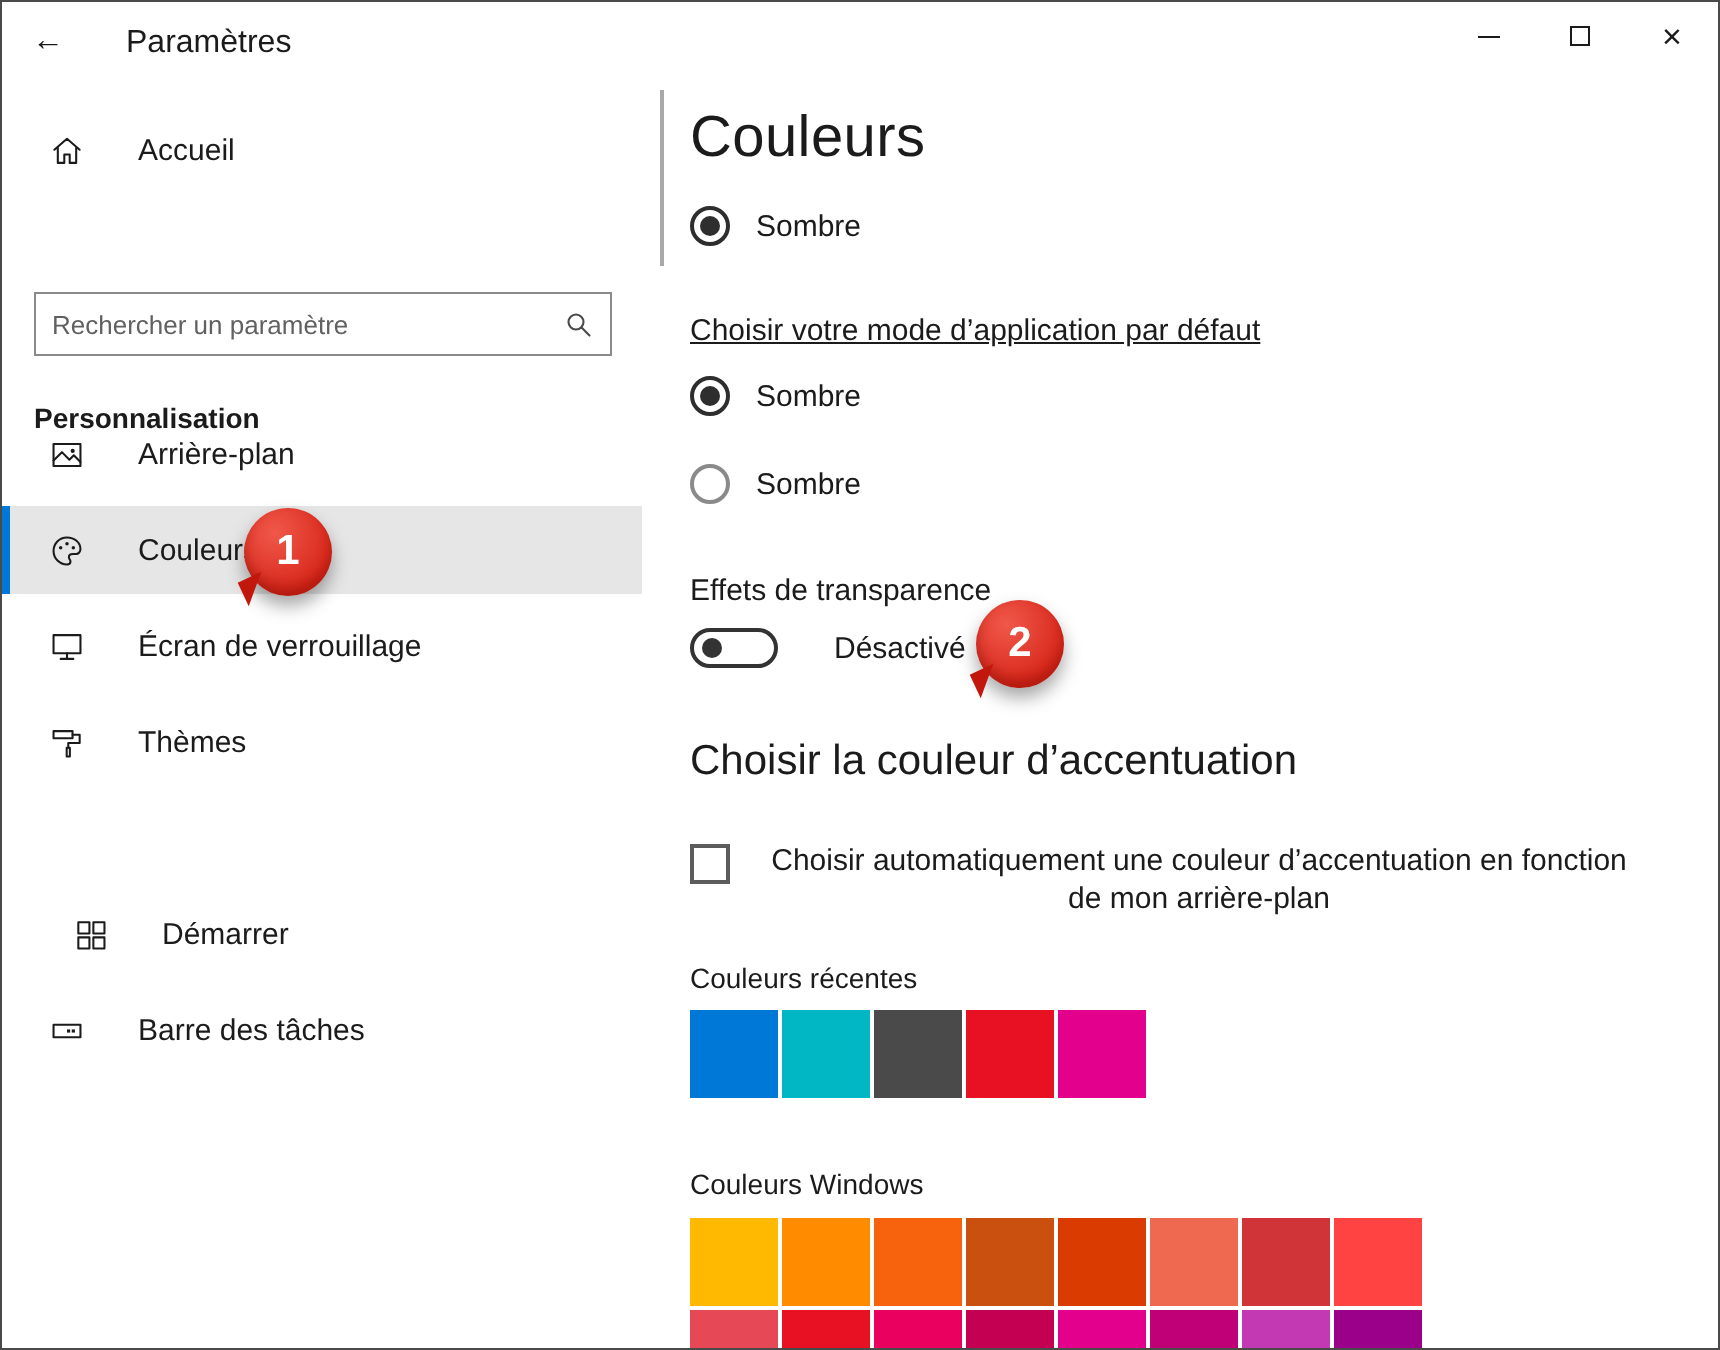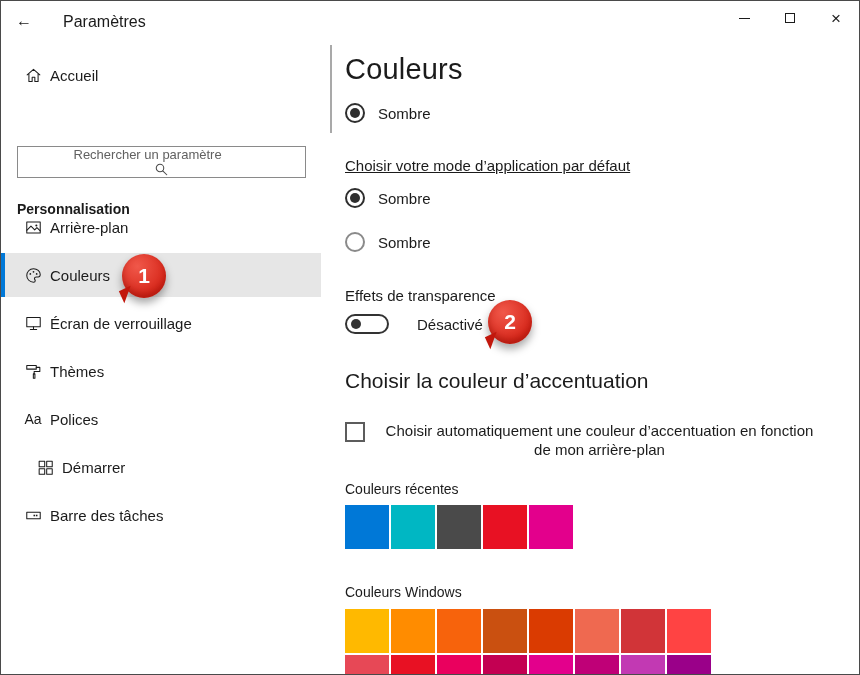--- a/index.html
+++ b/index.html
@@ -23,33 +23,33 @@
   .win-controls { position: absolute; right: 0; top: 0; display: flex; }
   .win-btn { width: 46px; height: 34px; display: flex; align-items: center; justify-content: center; cursor: pointer; }
   .min-shape { width: 11px; height: 1px; background: #1b1b1b; display: block; }
   .max-shape { width: 10px; height: 10px; border: 1px solid #1b1b1b; display: block; }
   .close-glyph { font-size: 17px; line-height: 1; }
 
   
   .sidebar { position: absolute; top: 40px; left: 0; width: 320px; bottom: 0; background: #fff; }
   .nav-row {
     position: absolute; left: 0; width: 320px; height: 44px;
-    display: flex; align-items: center; padding-left: 22px; gap: 7px;
+    display: flex; align-items: center; padding-left: 22px; gap: 26px;
     font-size: 15px; cursor: pointer;
   }
   .nav-row.selected { background: #e6e6e6; }
   .sel-bar { position: absolute; left: 0; top: 0; bottom: 0; width: 4px; background: #0078D7; }
   .nav-icon { width: 20px; height: 20px; display: flex; align-items: center; justify-content: center; flex: 0 0 20px; }
   .nav-icon svg { width: 19px; height: 19px; fill: none; stroke: #1b1b1b; stroke-width: 1.3; stroke-linejoin: round; stroke-linecap: round; }
   .fonts-glyph { font-size: 14px; letter-spacing: 0; }
 
   .search-box {
     position: absolute; top: 105px; left: 16px; width: 289px; height: 32px;
     border: 1px solid #8a8a8a; background: #fff;
-    display: flex; align-items: center; flex-direction: column;
+    display: flex; align-items: center;
   }
   .search-box input {
     flex: 1; height: 100%; border: none; outline: none; padding: 0 8px;
     font-size: 13px; font-family: "Liberation Sans", sans-serif; color: #333; background: transparent;
   }
   .search-box input::placeholder { color: #616161; }
   .search-icon-wrap { width: 32px; display: flex; align-items: center; justify-content: center; cursor: pointer; }
   .search-icon-wrap svg { width: 15px; height: 15px; fill: none; stroke: #4a4a4a; stroke-width: 1.4; stroke-linecap: round; }
 
   .side-heading { position: absolute; left: 16px; top: 160px; font-size: 14px; font-weight: bold; }
@@ -187,24 +187,20 @@
     <span class="nav-icon">
       <svg viewBox="0 0 24 24">
           <rect x="3.5" y="4.5" width="12" height="4.5"></rect>
           <path d="M15.5 6.8 H20 V12 H12.8 V15"></path>
           <rect x="11.8" y="15" width="2" height="5.5"></rect>
         </svg>
     </span>
     <span>Thèmes</span>
   </div>
 
-  <div class="nav-row" style="top:356px;">
-    <span class="nav-icon fonts-glyph">Aa</span>
-    <span>Polices</span>
-  </div>
 
   <div class="nav-row" style="top:404px;padding-left:34px;">
     <span class="nav-icon">
       <svg viewBox="0 0 24 24">
           <rect x="4" y="4" width="7" height="7"></rect>
           <rect x="13.5" y="4" width="7" height="7"></rect>
           <rect x="4" y="13.5" width="7" height="7"></rect>
           <rect x="13.5" y="13.5" width="7" height="7"></rect>
         </svg>
     </span>

